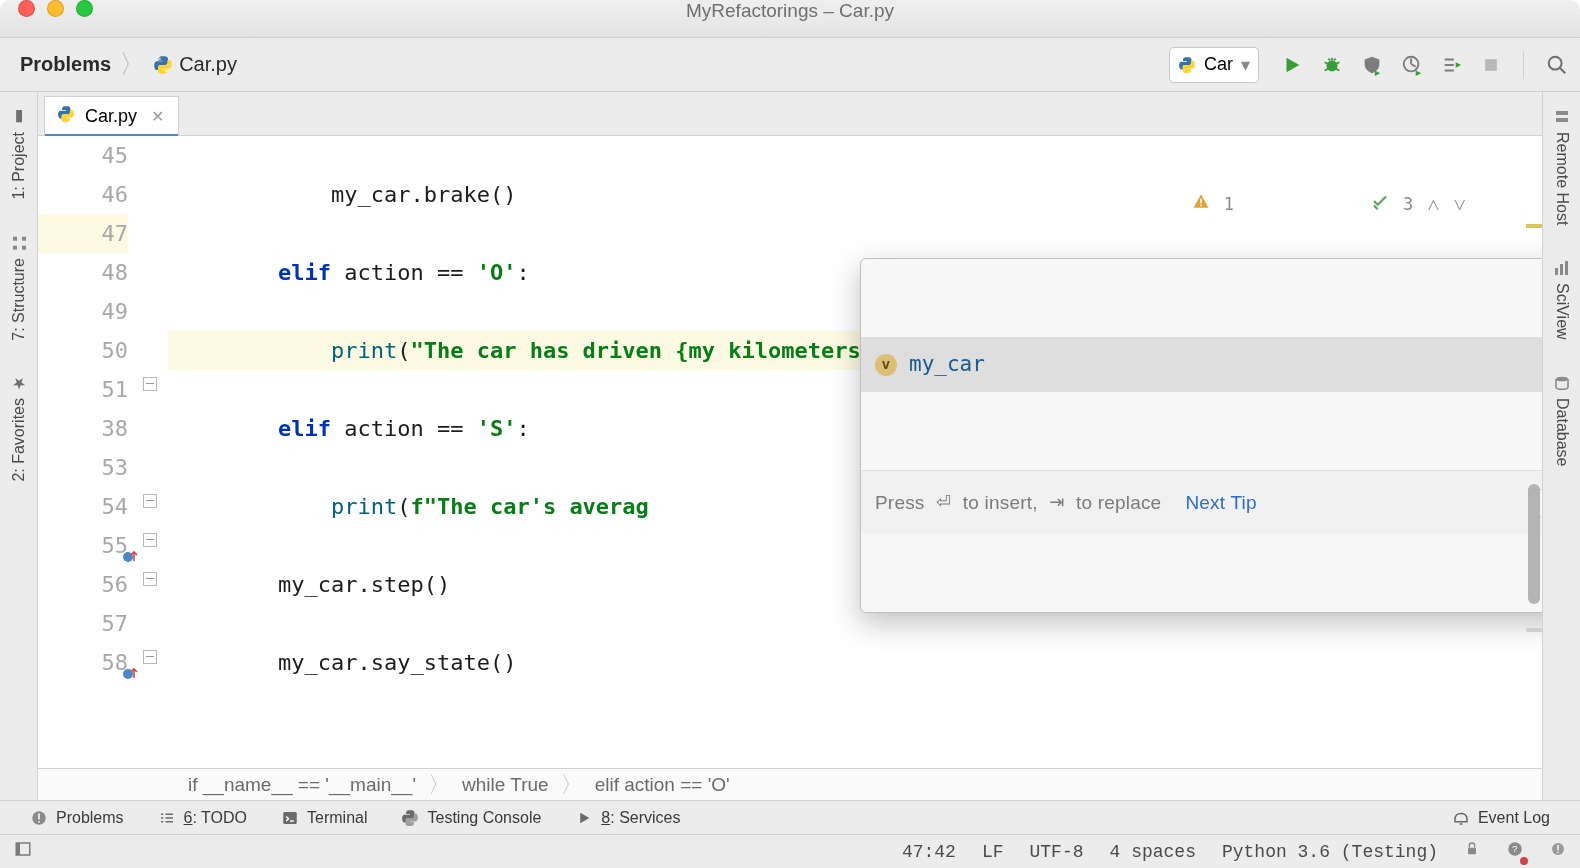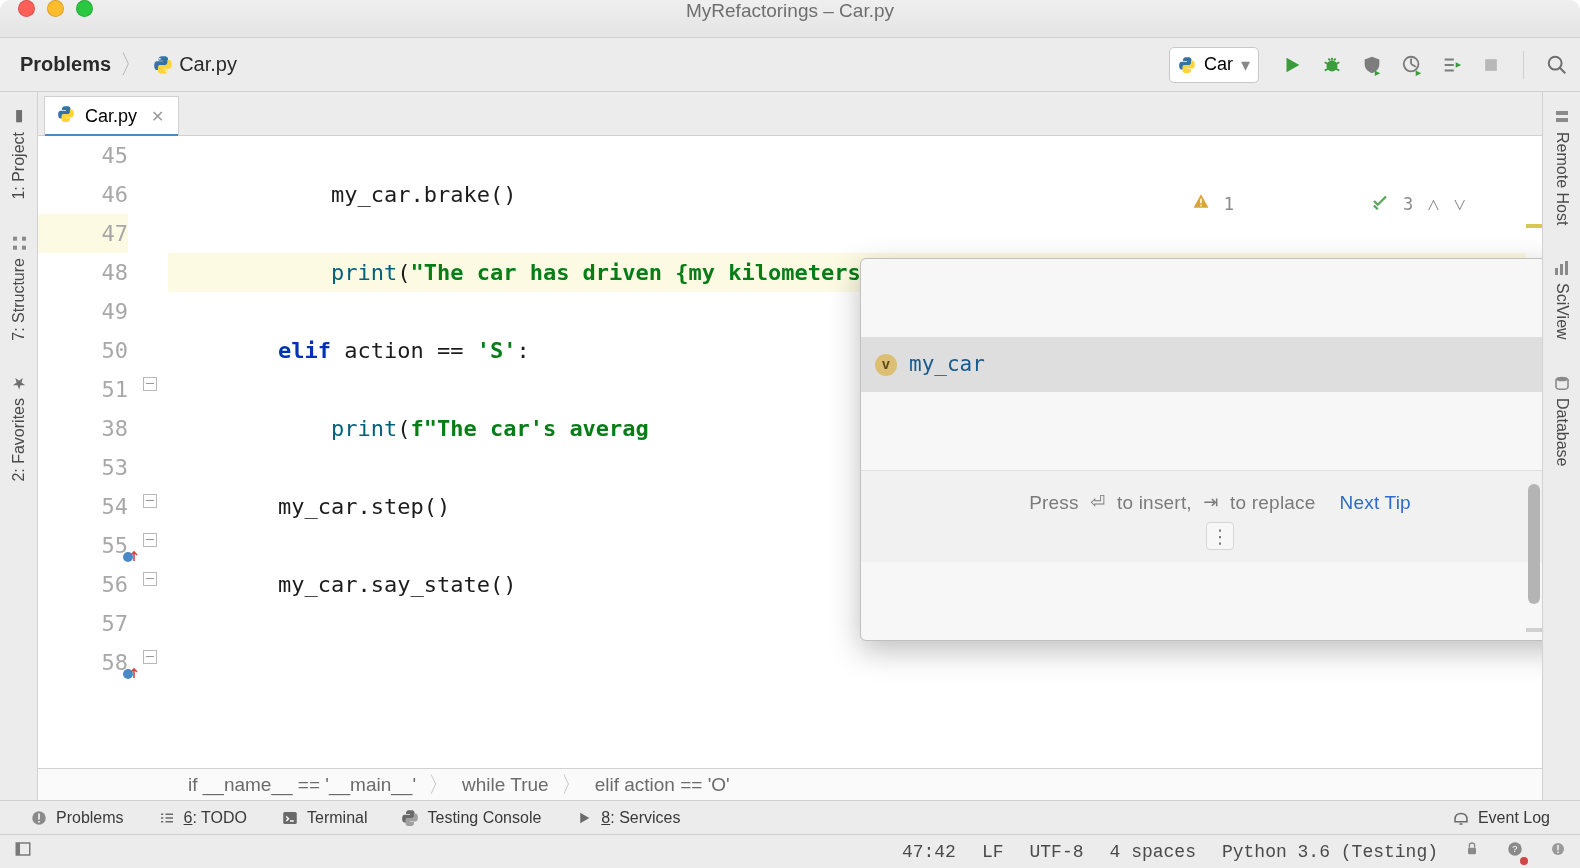--- a/index.html
+++ b/index.html
@@ -197,21 +197,20 @@
     display:inline-flex;align-items:center;justify-content:center;
     font-size:14px;font-weight:bold;font-family:Arial;
   }
   .popup-sugg{color:#185a8c}
   .popup-footer{
     display:flex;align-items:center;justify-content:space-between;
     padding:12px 14px; color:#7b7b7b;font-size:19px;
     letter-spacing:.2px;
     background:#f1f1f1;border-top:1px solid #e0e0e0;
     position:relative;
-    flex-direction:column;
   }
   .popup-hint{display:flex;align-items:center;gap:6px}
   .popup-link{color:var(--link); text-decoration:none; margin-left:18px}
   .popup-more{
     width:28px;height:28px;border:1px solid #d6d6d6;border-radius:4px;
     display:inline-flex;align-items:center;justify-content:center;color:#7a7a7a;
     background:#f7f7f7;
   }
   .glyph{font-size:18px}
   
@@ -391,20 +390,21 @@
       <div class="fold-col">
         <div class="fold-handle" style="top:241px"></div>
         <div class="fold-handle" style="top:358px"></div>
         <div class="fold-handle" style="top:397px"></div>
         <div class="fold-handle" style="top:436px"></div>
         <div class="fold-handle" style="top:514px"></div>
       </div>
 
       <div class="code">
 <div class="codeline">            <span>my_car.brake()</span></div>
+<div class="codeline">        <span class="kw">elif</span><span> action == </span><span class="str">'O'</span><span>:</span></div>
 <div class="codeline hl">            <span class="fn">print</span><span>(</span><span class="str">"The car has driven {my kilometers"</span><span>)</span></div>
 <div class="codeline">        <span class="kw">elif</span><span> action == </span><span class="str">'S'</span><span>:</span></div>
 <div class="codeline">            <span class="fn">print</span><span>(</span><span class="strf">f"The car's averag</span></div>
 <div class="codeline">        <span>my_car.step()</span></div>
 <div class="codeline">        <span>my_car.say_state()</span></div>
 <div class="codeline"></div>
 
 
 
 

